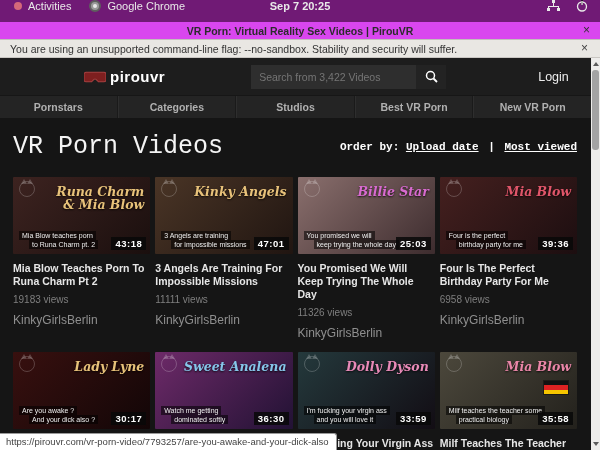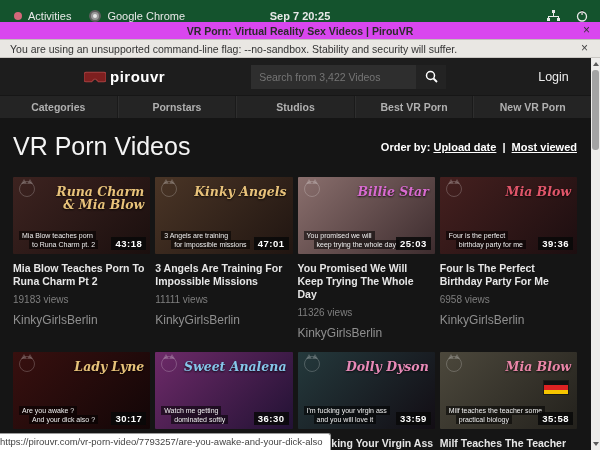--- a/index.html
+++ b/index.html
@@ -1,21 +1,21 @@
 <!DOCTYPE html>
 <html><head>
 <meta charset="utf-8">
 <style>
   * { margin:0; padding:0; box-sizing:border-box; }
   html,body { width:600px; height:450px; overflow:hidden; background:#000; }
   body { font-family:"Liberation Sans", sans-serif; position:relative; }
   .screen { width:600px; height:450px; position:relative; overflow:hidden; }
 
   
-  .sysbar { height:22px; background:#14532d; color:#e9e9e9; display:flex; align-items:flex-end; font-size:11px; position:relative; }
+  .sysbar { height:22px; background:#701a75; color:#e9e9e9; display:flex; align-items:flex-start; font-size:11px; position:relative; }
   .sys-left { display:flex; align-items:center; gap:18px; padding-left:14px; }
   .sys-item { display:flex; align-items:center; gap:6px; cursor:default; }
   .dot { width:8px; height:8px; border-radius:50%; background:#d4687a; }
   .chrome-ico { width:12px; height:12px; border-radius:50%; background:#9a9a9a; border:2px solid #5f5f5f; position:relative; }
   .chrome-ico::after { content:""; position:absolute; left:2px; top:2px; width:4px; height:4px; border-radius:50%; background:#e8e8e8; }
   .sys-clock { position:absolute; left:50%; transform:translateX(-50%); font-weight:bold; }
   .sys-right { margin-left:auto; display:flex; align-items:center; gap:16px; padding-right:12px; }
   .sys-right svg { display:block; }
 
   
@@ -49,21 +49,21 @@
   .search-btn { width:30px; height:24px; background:#232323; border:none; display:flex; align-items:center; justify-content:center; cursor:pointer; }
   .login { margin-left:56px; color:#ededed; font-size:12.5px; cursor:pointer; }
   .join { margin-left:14px; background:#000000; color:#fff; font-size:12.5px; padding:5px 13px; border:none; border-radius:2px; cursor:pointer; font-family:"Liberation Sans", sans-serif; }
 
   
   .nav { height:23px; background:#242424; display:flex; border-top:1px solid #161616; }
   .nav-item { flex:1; display:flex; align-items:center; justify-content:center; color:#b0b0b0; font-size:10.5px; font-weight:bold; border-right:1px solid #1a1a1a; border-left:1px solid #2e2e2e; cursor:pointer; }
   .nav-item:first-child { border-left:none; } .nav-item:last-child { border-right:none; }
 
   
-  .heading { display:flex; align-items:center; justify-content:space-between; padding:14px 14px 10px 13px; }
+  .heading { display:flex; align-items:center; justify-content:space-between; padding:14px 14px 10px 13px;font-family:Liberation Mono, monospace; }
   .page-title { color:#f4f4f4; font-size:25px; font-weight:normal; }
   .orderby { color:#fff; font-size:11px; font-weight:bold; }
   .orderby a { color:#fff; text-decoration:underline; cursor:pointer; }
   .orderby .sep { margin:0 3px; }
 
   
   .grid { display:grid; grid-template-columns:repeat(4,1fr); column-gap:5px; row-gap:12px; margin:6px 14px 0 13px; }
   .card { cursor:pointer; }
   .thumb { position:relative; height:77px; overflow:hidden; border-radius:1px; }
   .studio-logo { position:absolute; top:4px; left:6px; width:16px; height:16px; border:1px solid rgba(255,255,255,.35); border-radius:50%; opacity:.6; }
@@ -74,21 +74,21 @@
   .caption span { background:rgba(0,0,0,.55); padding:0 3px; display:inline-block; }
   .cap2 { margin-left:10px; }
   .duration { position:absolute; bottom:4px; right:4px; background:rgba(8,8,8,.85); color:#fff; font-size:9.5px; font-weight:bold; padding:1px 4px; letter-spacing:.5px; }
   .flag-de { position:absolute; top:28px; right:8px; width:26px; height:15px; display:flex; flex-direction:column; border:1px solid rgba(0,0,0,.4); }
   .flag-de div { flex:1; }
   .v-title { margin-top:8px; color:#e6e6e6; font-size:10.5px; line-height:13px; font-weight:bold; }
   .v-views { margin-top:6px; color:#7f7f7f; font-size:10px; }
   .v-studio { margin-top:8px; color:#8f8f8f; font-size:12px; }
 
   
-  .statusbar { position:absolute; left:0; bottom:0; background:#fff; border:1px solid #9a9a9a; border-left:none; border-bottom:none; border-top-right-radius:3px; color:#444; font-size:9.5px; padding:2px 7px 3px 0; z-index:40; white-space:nowrap; }
+  .statusbar { position:absolute; left:0; bottom:0; background:#fff; border:1px solid #9a9a9a; border-left:none; border-bottom:none; border-top-right-radius:3px; color:#444; font-size:9.5px; padding:2px 7px 3px 6px; z-index:40; white-space:nowrap; }
 </style>
 </head>
 <body>
 
 <div class="screen">
 
   <div class="sysbar">
     <div class="sys-left">
       <div class="sys-item">
         <span class="dot"></span>
@@ -155,22 +155,22 @@
                 <circle cx="5.5" cy="5.5" r="4" fill="none" stroke="#fff" stroke-width="1.5"></circle>
                 <path d="M8.5 8.5 L12 12" stroke="#fff" stroke-width="1.8"></path>
               </svg>
           </button>
         </div>
         <span class="login">Login</span>
         <button class="join">Join Now</button>
       </div>
 
       <div class="nav">
+        <div class="nav-item">Pornstars</div>
         <div class="nav-item">Categories</div>
-        <div class="nav-item">Pornstars</div>
         <div class="nav-item">Studios</div>
         <div class="nav-item">Best VR Porn</div>
         <div class="nav-item">New VR Porn</div>
       </div>
 
       <div class="heading">
         <h1 class="page-title">VR Porn Videos</h1>
         <div class="orderby">
           <span>Order by:</span>
           <a>Upload date</a>

